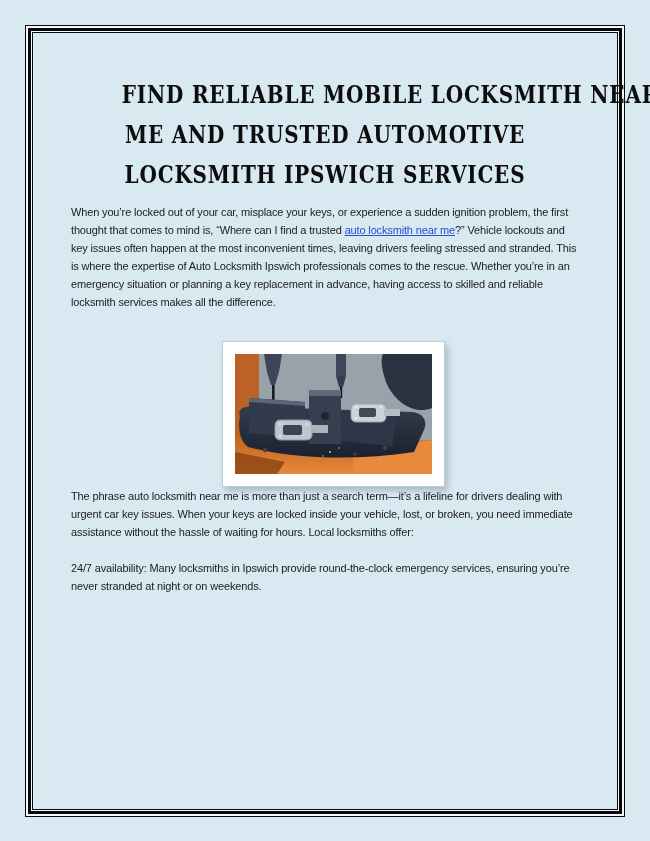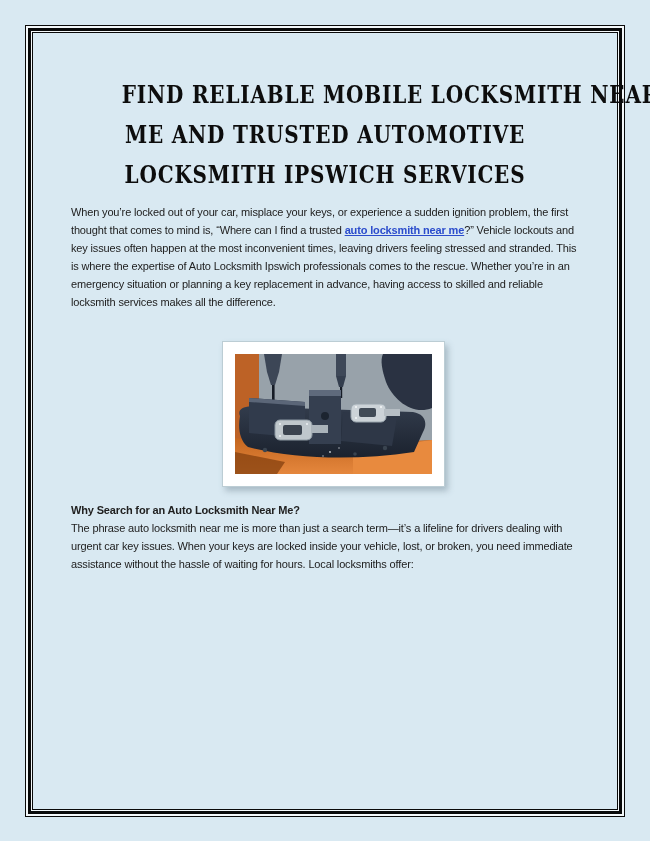--- a/index.html
+++ b/index.html
@@ -60,21 +60,21 @@
     line-height: 18px;
     letter-spacing: -0.15px;
     color: #212121;
   }
   .intro { margin-top: 8px; }
   .heading { font-weight: bold; margin-top: 14px; }
   .gap { margin-top: 18px; }
 
   .link {
     color: #2b4ccc;
-    font-weight: bold;
+    font-weight: normal;
     text-decoration: underline;
     cursor: pointer;
   }
 
   .photo-frame {
     width: 223px;
     margin: 30px auto 0;
     position: relative;
     left: 8px;
     background: #ffffff;
@@ -162,20 +162,20 @@
                 <circle cx="121" cy="64" r="1" fill="#f4f7f8"></circle>
                 <circle cx="146" cy="53" r="1" fill="#f4f7f8"></circle>
               </g>
 
               <circle cx="95" cy="98" r="0.9" fill="#c9d1d6"></circle>
               <circle cx="104" cy="94" r="0.7" fill="#c9d1d6"></circle>
               <circle cx="88" cy="102" r="0.7" fill="#c9d1d6"></circle>
             </svg>
           </figure>
 
-          <p class="body heading">Why Search for an Auto Locksmith Near Me?</p>
           <p class="body">The phrase auto locksmith near me is more than just a search term—it’s a lifeline for drivers dealing with urgent car key issues. When your keys are locked inside your vehicle, lost, or broken, you need immediate assistance without the hassle of waiting for hours. Local locksmiths offer:</p>
+          <p class="body gap">24/7 availability: Many locksmiths in Ipswich provide round-the-clock emergency services, ensuring you’re never stranded at night or on weekends.</p>
 
         </div>
       </div>
     </div>
   </div>
 </div>
 
 </body></html>

